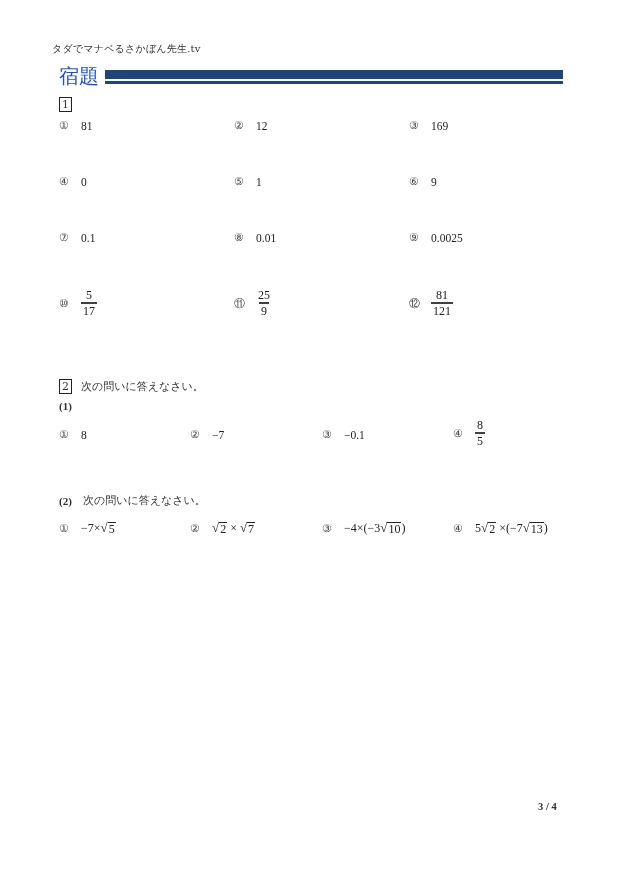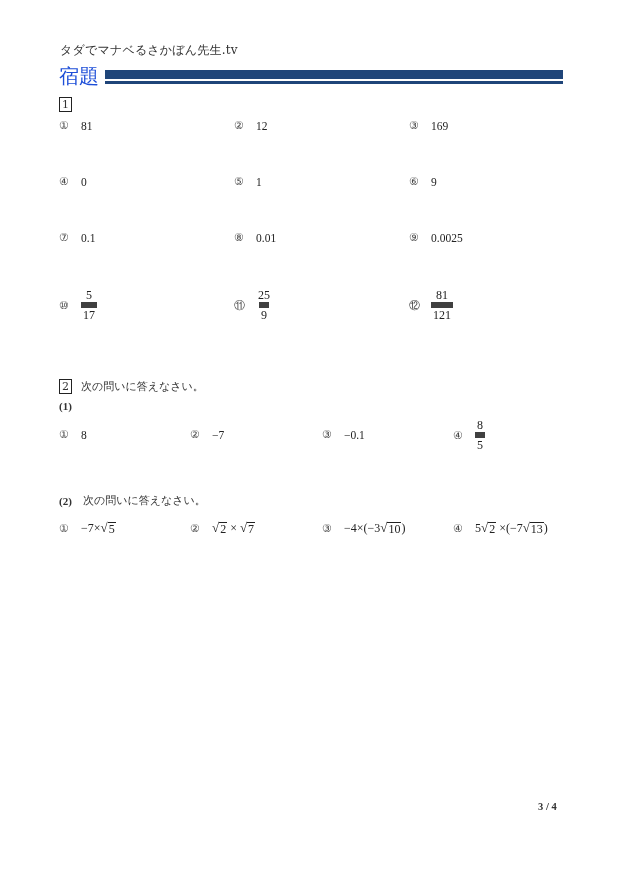--- a/index.html
+++ b/index.html
@@ -1,31 +1,31 @@
 <!DOCTYPE html>
 <html><head>
 <meta charset="utf-8">
 <style>
   html, body { margin: 0; padding: 0; background: #ffffff; }
   body { width: 620px; height: 877px; position: relative; overflow: hidden;
          font-family: "DejaVu Serif", "Liberation Serif", serif; color: #222; }
   .abs { position: absolute; }
-  .site-name { left: 60px; top: 42px; font-size: 12px; letter-spacing: 0.2px; color: #333; text-align: center; }
+  .site-name { left: 52px; top: 42px; font-size: 10px; letter-spacing: 0.2px; color: #333; text-align: center; }
   .page-title { left: 59px; top: 65px; font-size: 20px; color: #1d4ed8; line-height: 22px; }
   .bar-thick { left: 105px; top: 70px; width: 458px; height: 9px; background: #1f4579; }
   .bar-thin { left: 105px; top: 81px; width: 458px; height: 3px; background: #1f4579; }
   .q-num { display: inline-block; border: 1px solid #222; width: 11px; height: 13px; line-height: 13px;
            text-align: center; font-size: 11px; margin-right: 9px; }
   .q-head { font-size: 11px; color: #333; display: flex; align-items: center; }
   .item { font-size: 11px; display: flex; align-items: center; color: #222; }
   .circ { display: inline-block; width: 22px; font-size: 11px; color: #444; }
   .val { font-family: "Liberation Serif", serif; font-size: 11.5px; }
   .frac { display: inline-flex; flex-direction: column; align-items: center; font-family: "Liberation Serif", serif; font-size: 12px; line-height: 14px; }
   .frac .num { padding: 0 2px; }
-  .frac .den { border-top: 6px solid #404040; padding: 0 2px; }
+  .frac .den { border-top: 2px solid #404040; padding: 0 2px; }
   .sub-head { font-size: 11px; color: #333; display: flex; align-items: center; }
   .sub-num { display: inline-block; width: 24px; font-family: "Liberation Serif", serif; font-weight: bold; font-size: 11px; }
   .expr { font-family: "Liberation Serif", serif; font-size: 12px; white-space: nowrap; }
   .sqrt { display: inline-flex; align-items: flex-end; }
   .sqrt .rad { font-size: 13px; }
   .sqrt .under { border-top: 1px solid #222; padding: 0 1px; line-height: 13px; }
   .page-num { left: 538px; top: 801px; font-size: 10.5px; color: #333; font-family: "Liberation Serif", serif; font-weight: bold; }
 </style>
 </head>
 <body>

